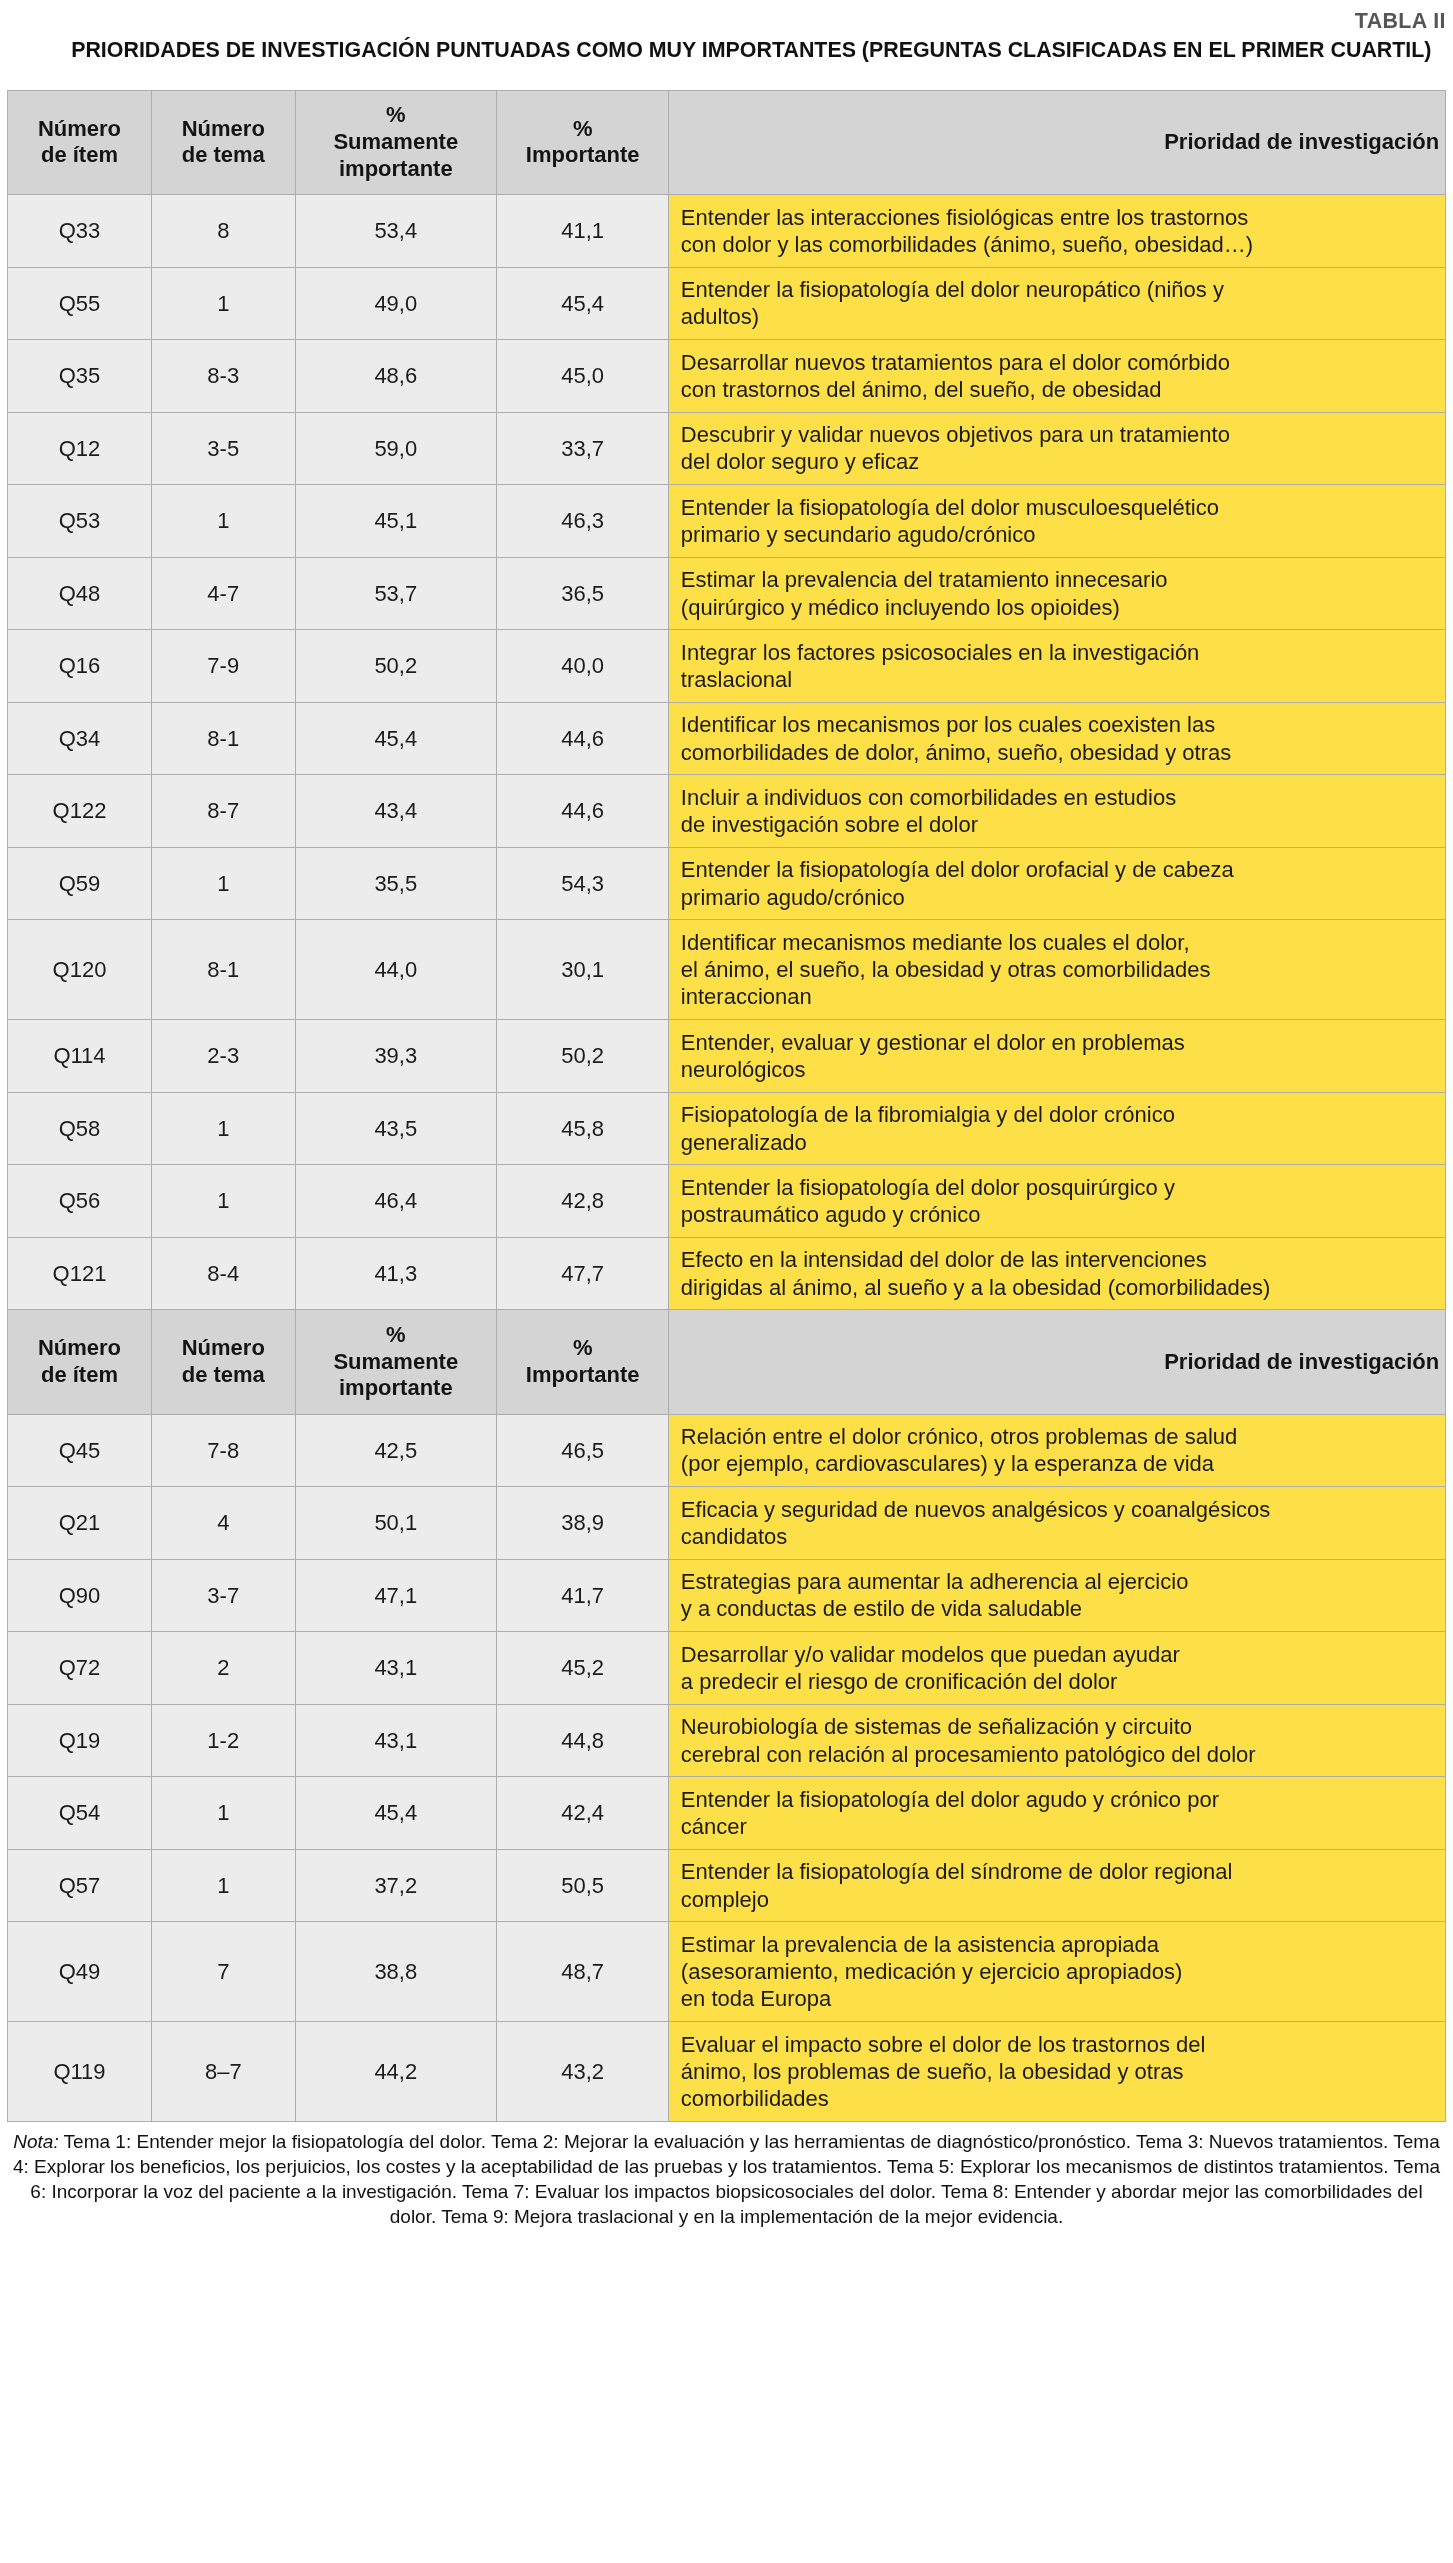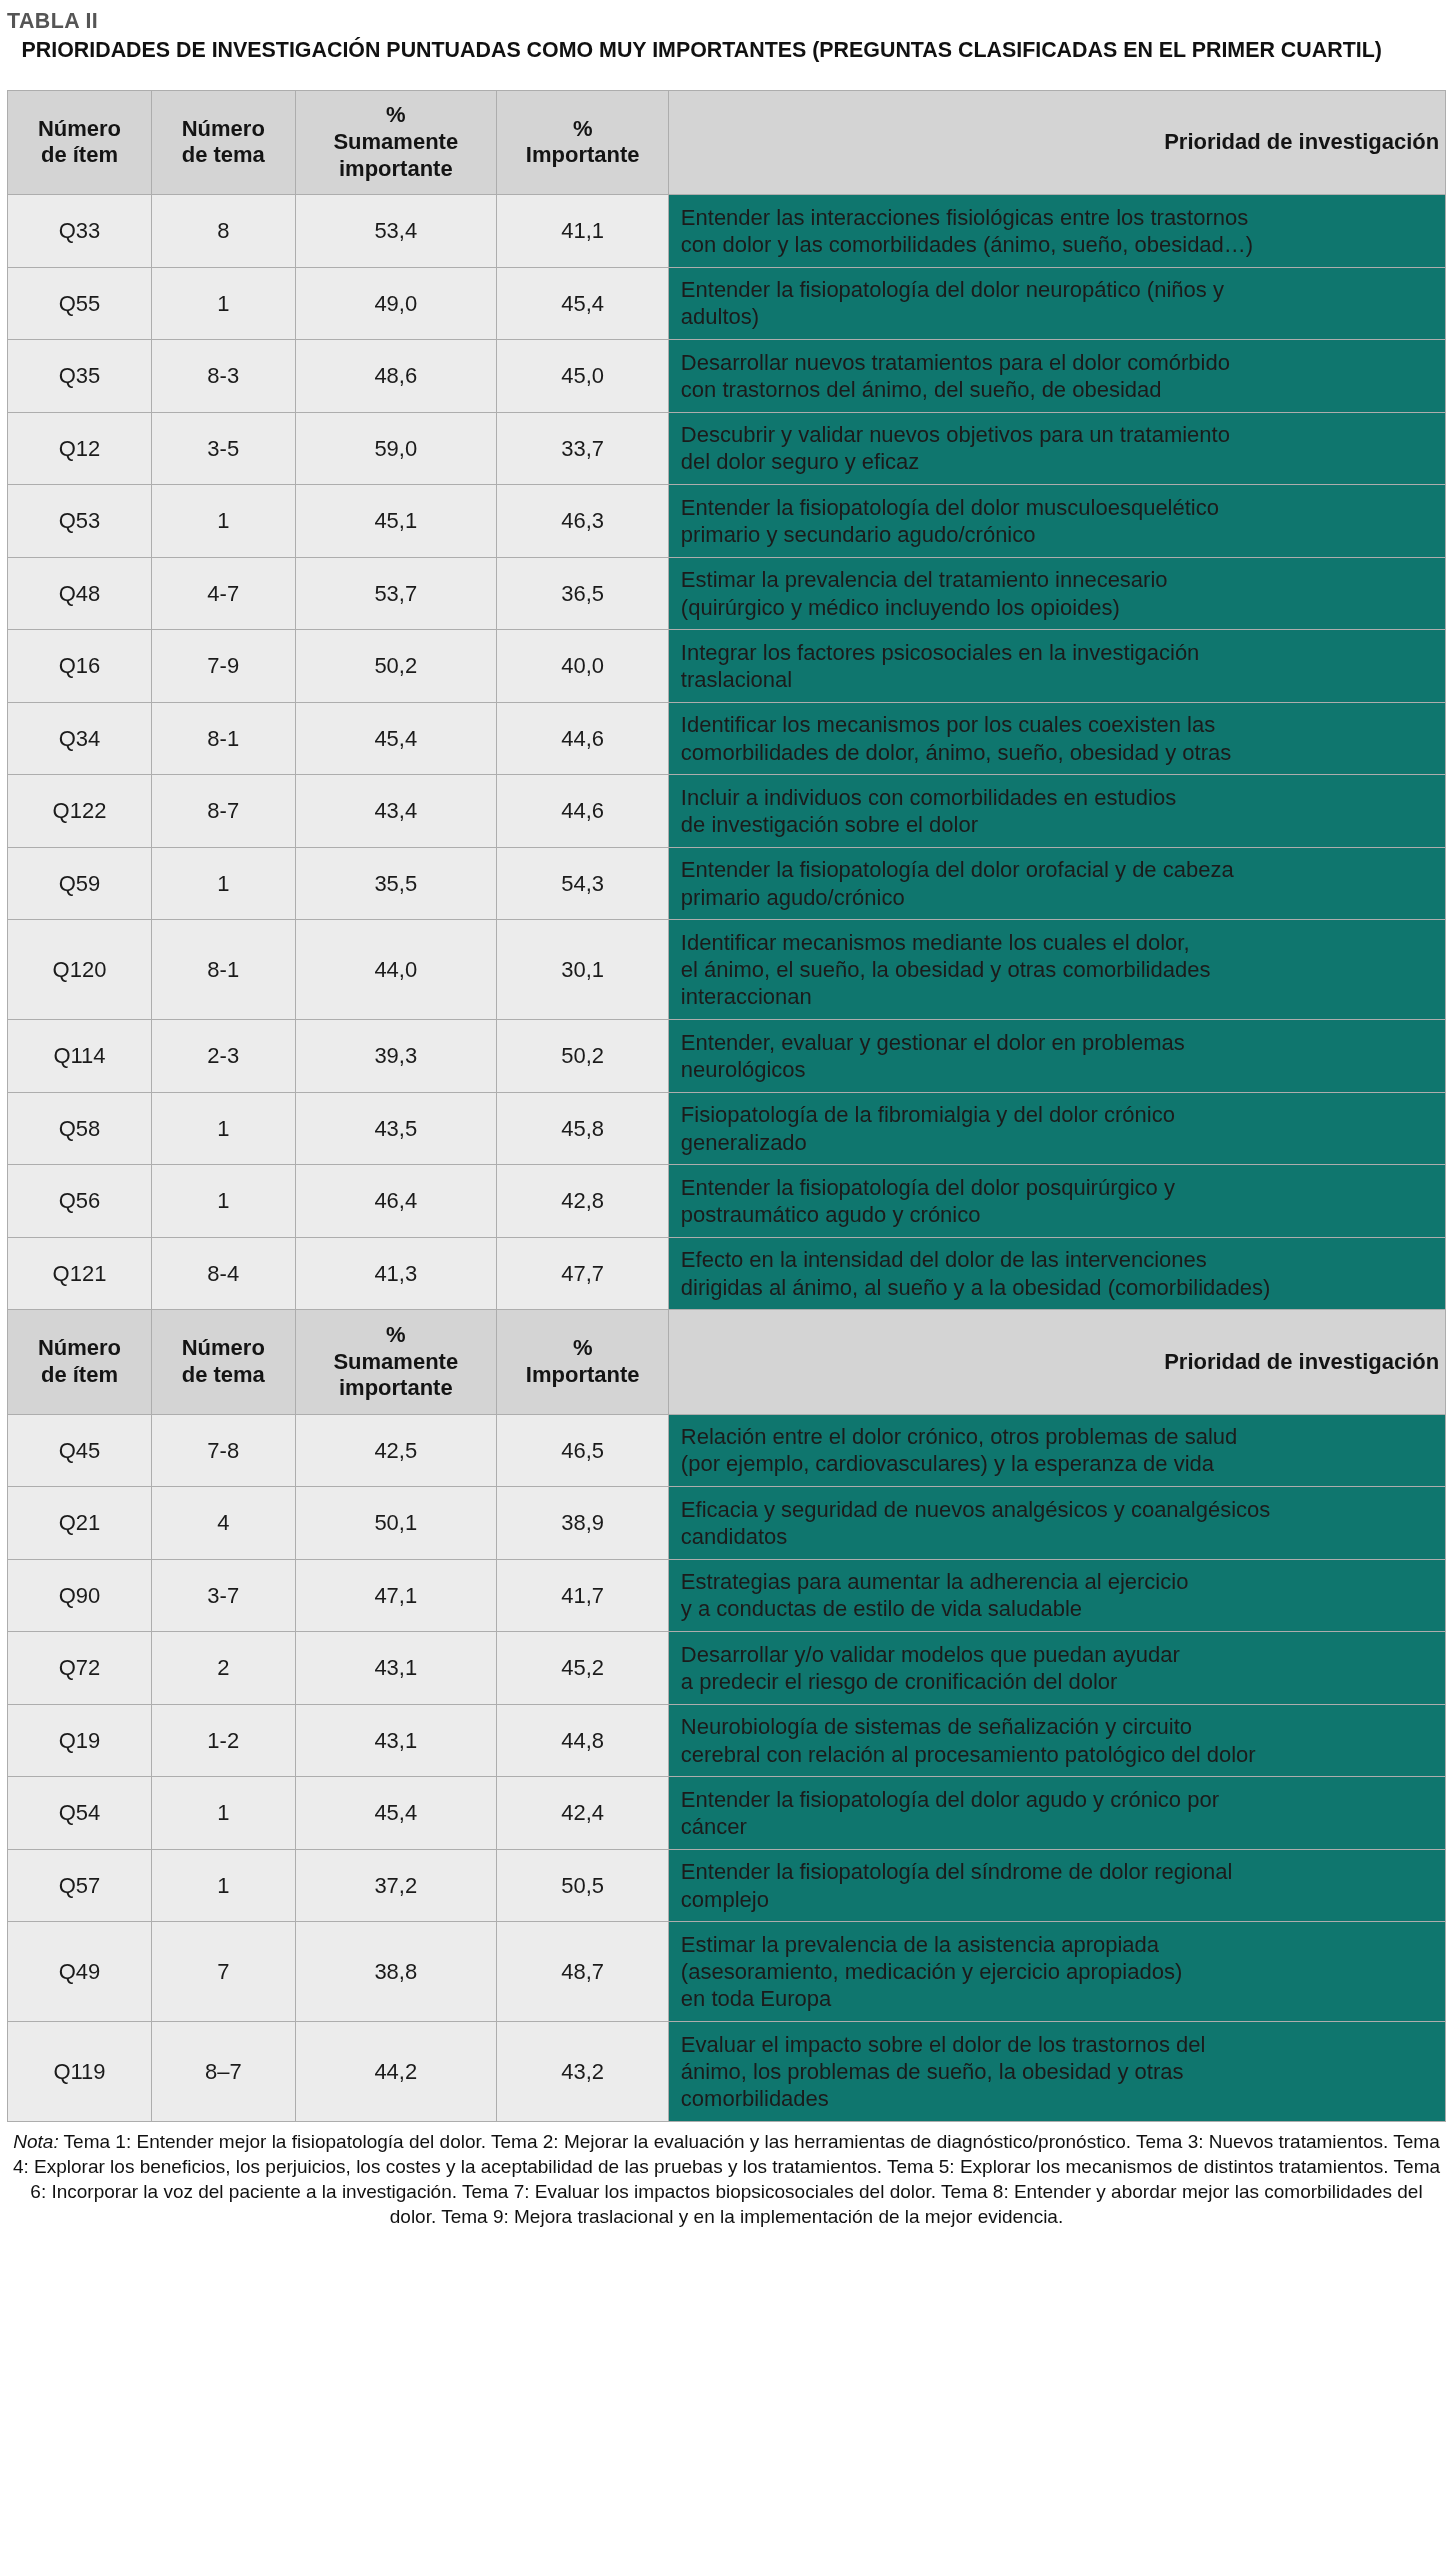--- a/index.html
+++ b/index.html
@@ -15,21 +15,21 @@
   body {
     width: 1453px;
     min-height: 2563px;
     background: #ffffff;
     font-family: "Liberation Sans", "DejaVu Sans", sans-serif;
     color: var(--text);
   }
 
   .page { padding: 8.5px 7.1px 4.3px 7.1px; }
 
-  .title-block { text-align: left; }
+  .title-block { text-align: right; }
 
   .table-label {
     font-size: 21.4px;
     font-weight: bold;
     color: var(--title-gray);
     letter-spacing: 0.4px;
   }
 
   .table-subtitle {
     font-size: 21.4px;
@@ -78,21 +78,21 @@
   }
 
   td {
     background: var(--cell-bg);
     text-align: center;
     padding: 11.4px 5.7px;
     line-height: 1.25;
   }
 
   td.desc {
-    background: #0f766e;
+    background: #fde047;
     text-align: left;
     white-space: pre-line;
     padding: 8.5px 11.4px;
     line-height: 1.24;
   }
 
   .note {
     font-size: 19px;
     line-height: 1.32;
     margin-top: 7.1px;

